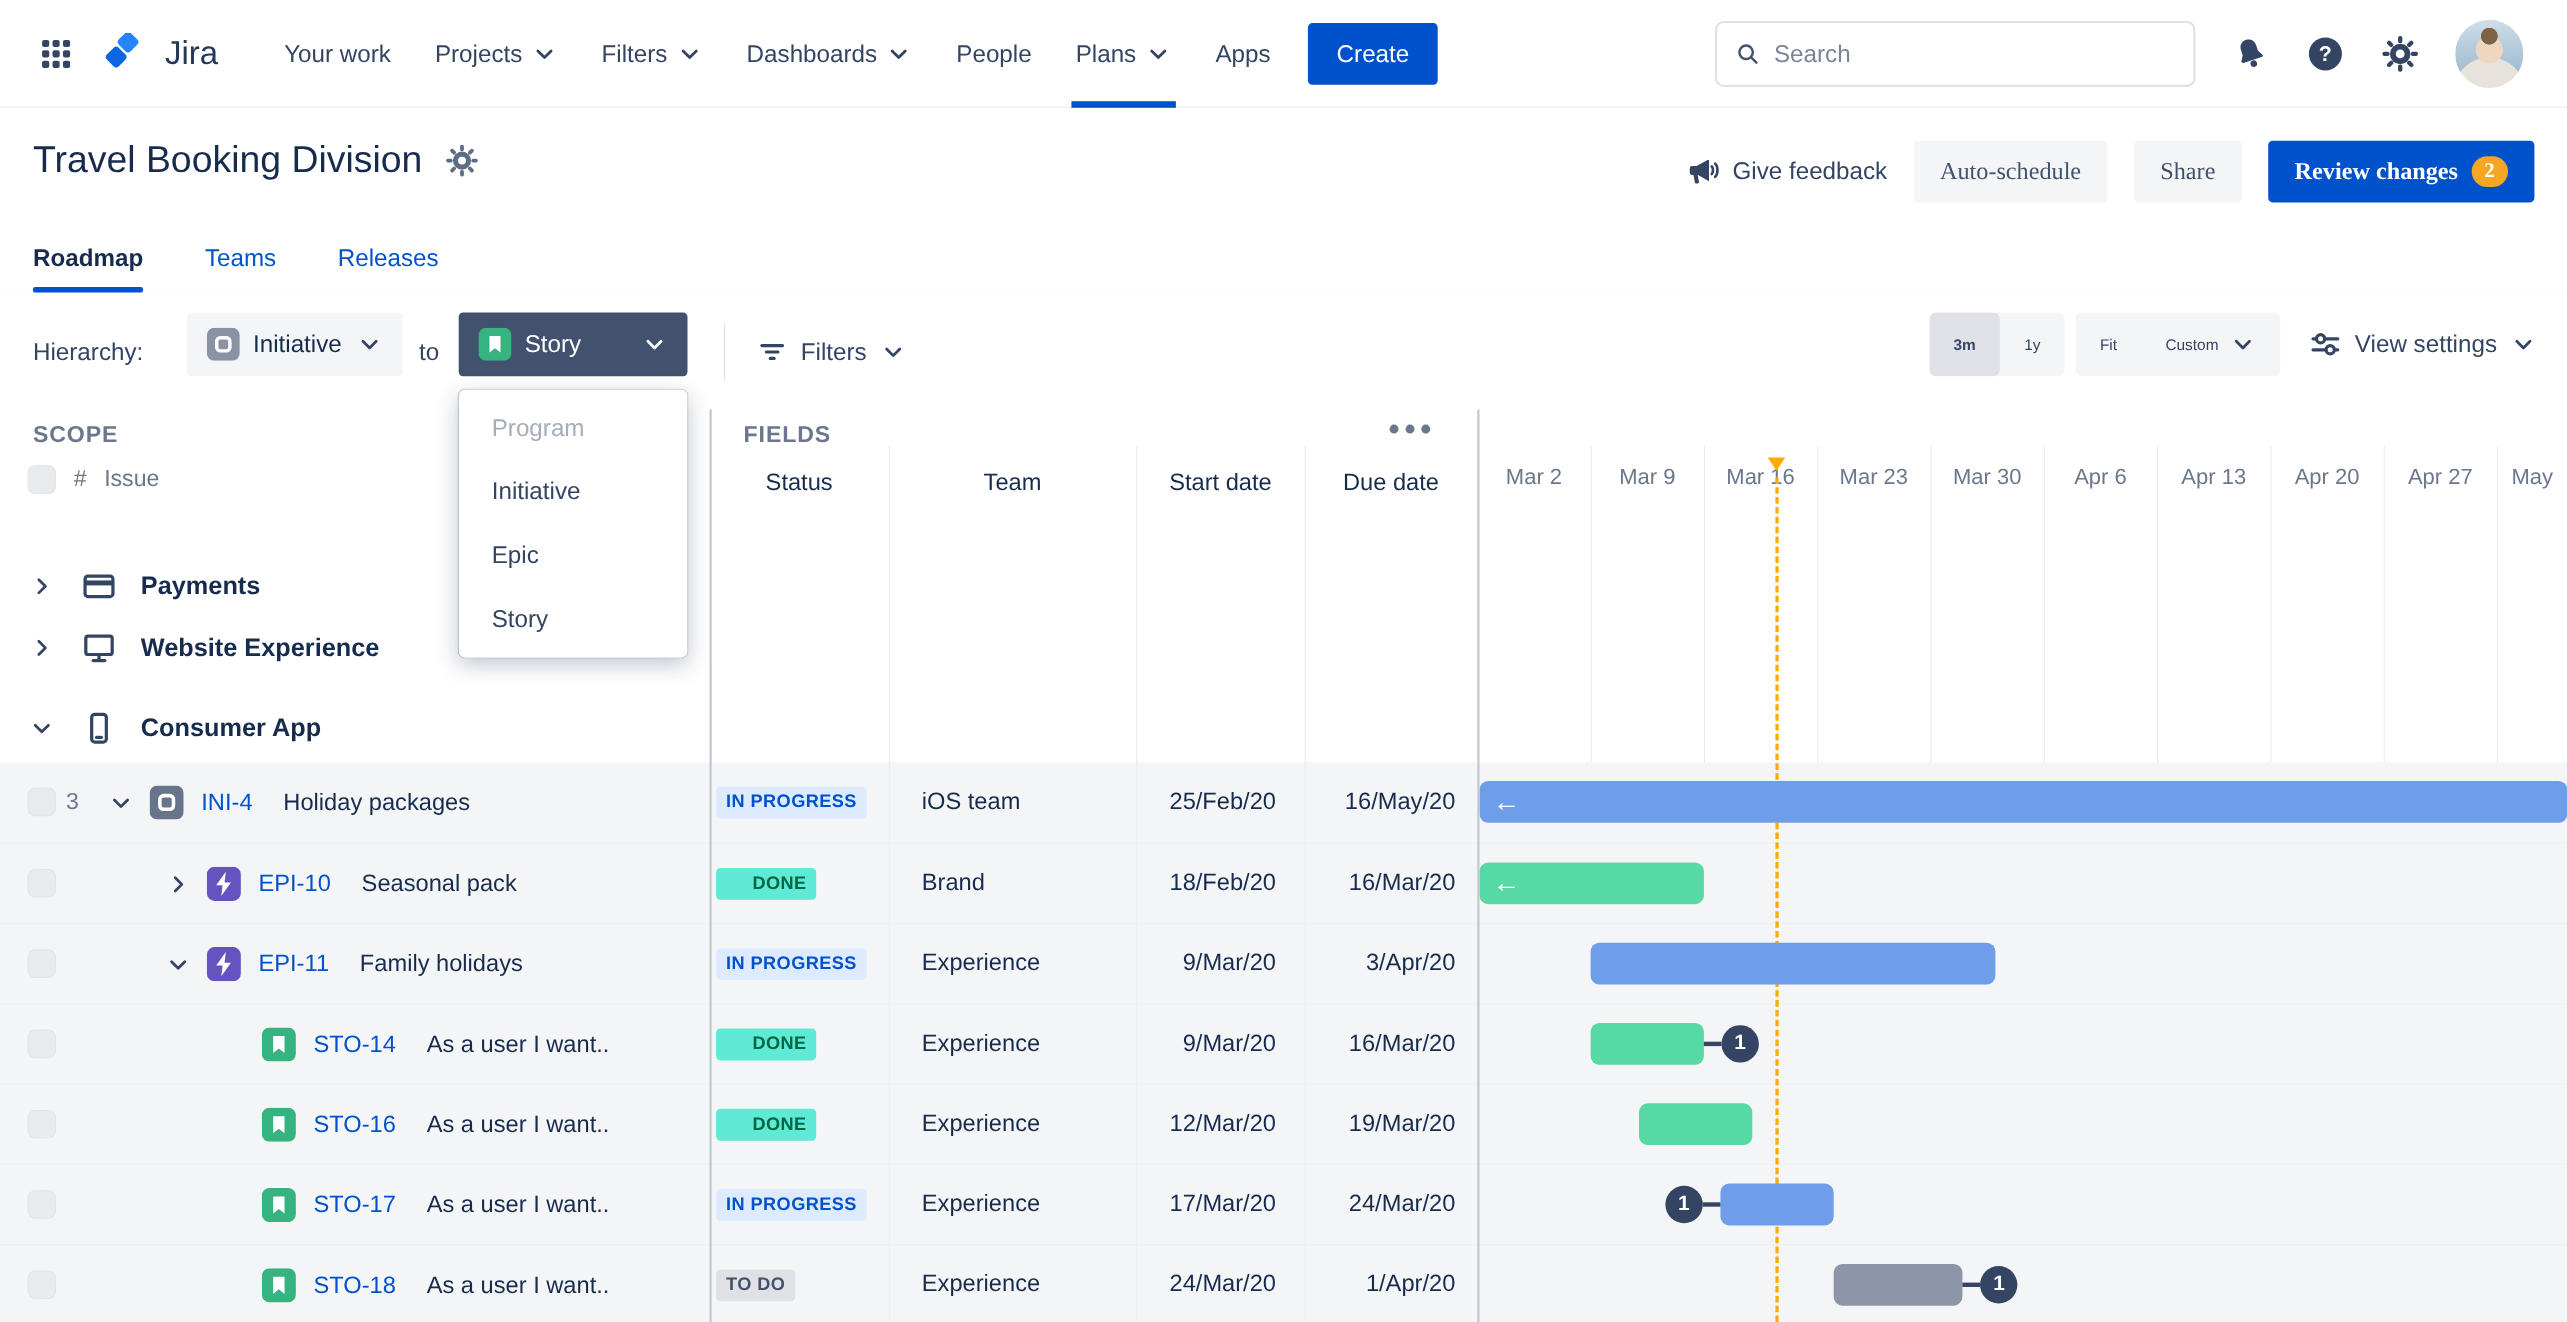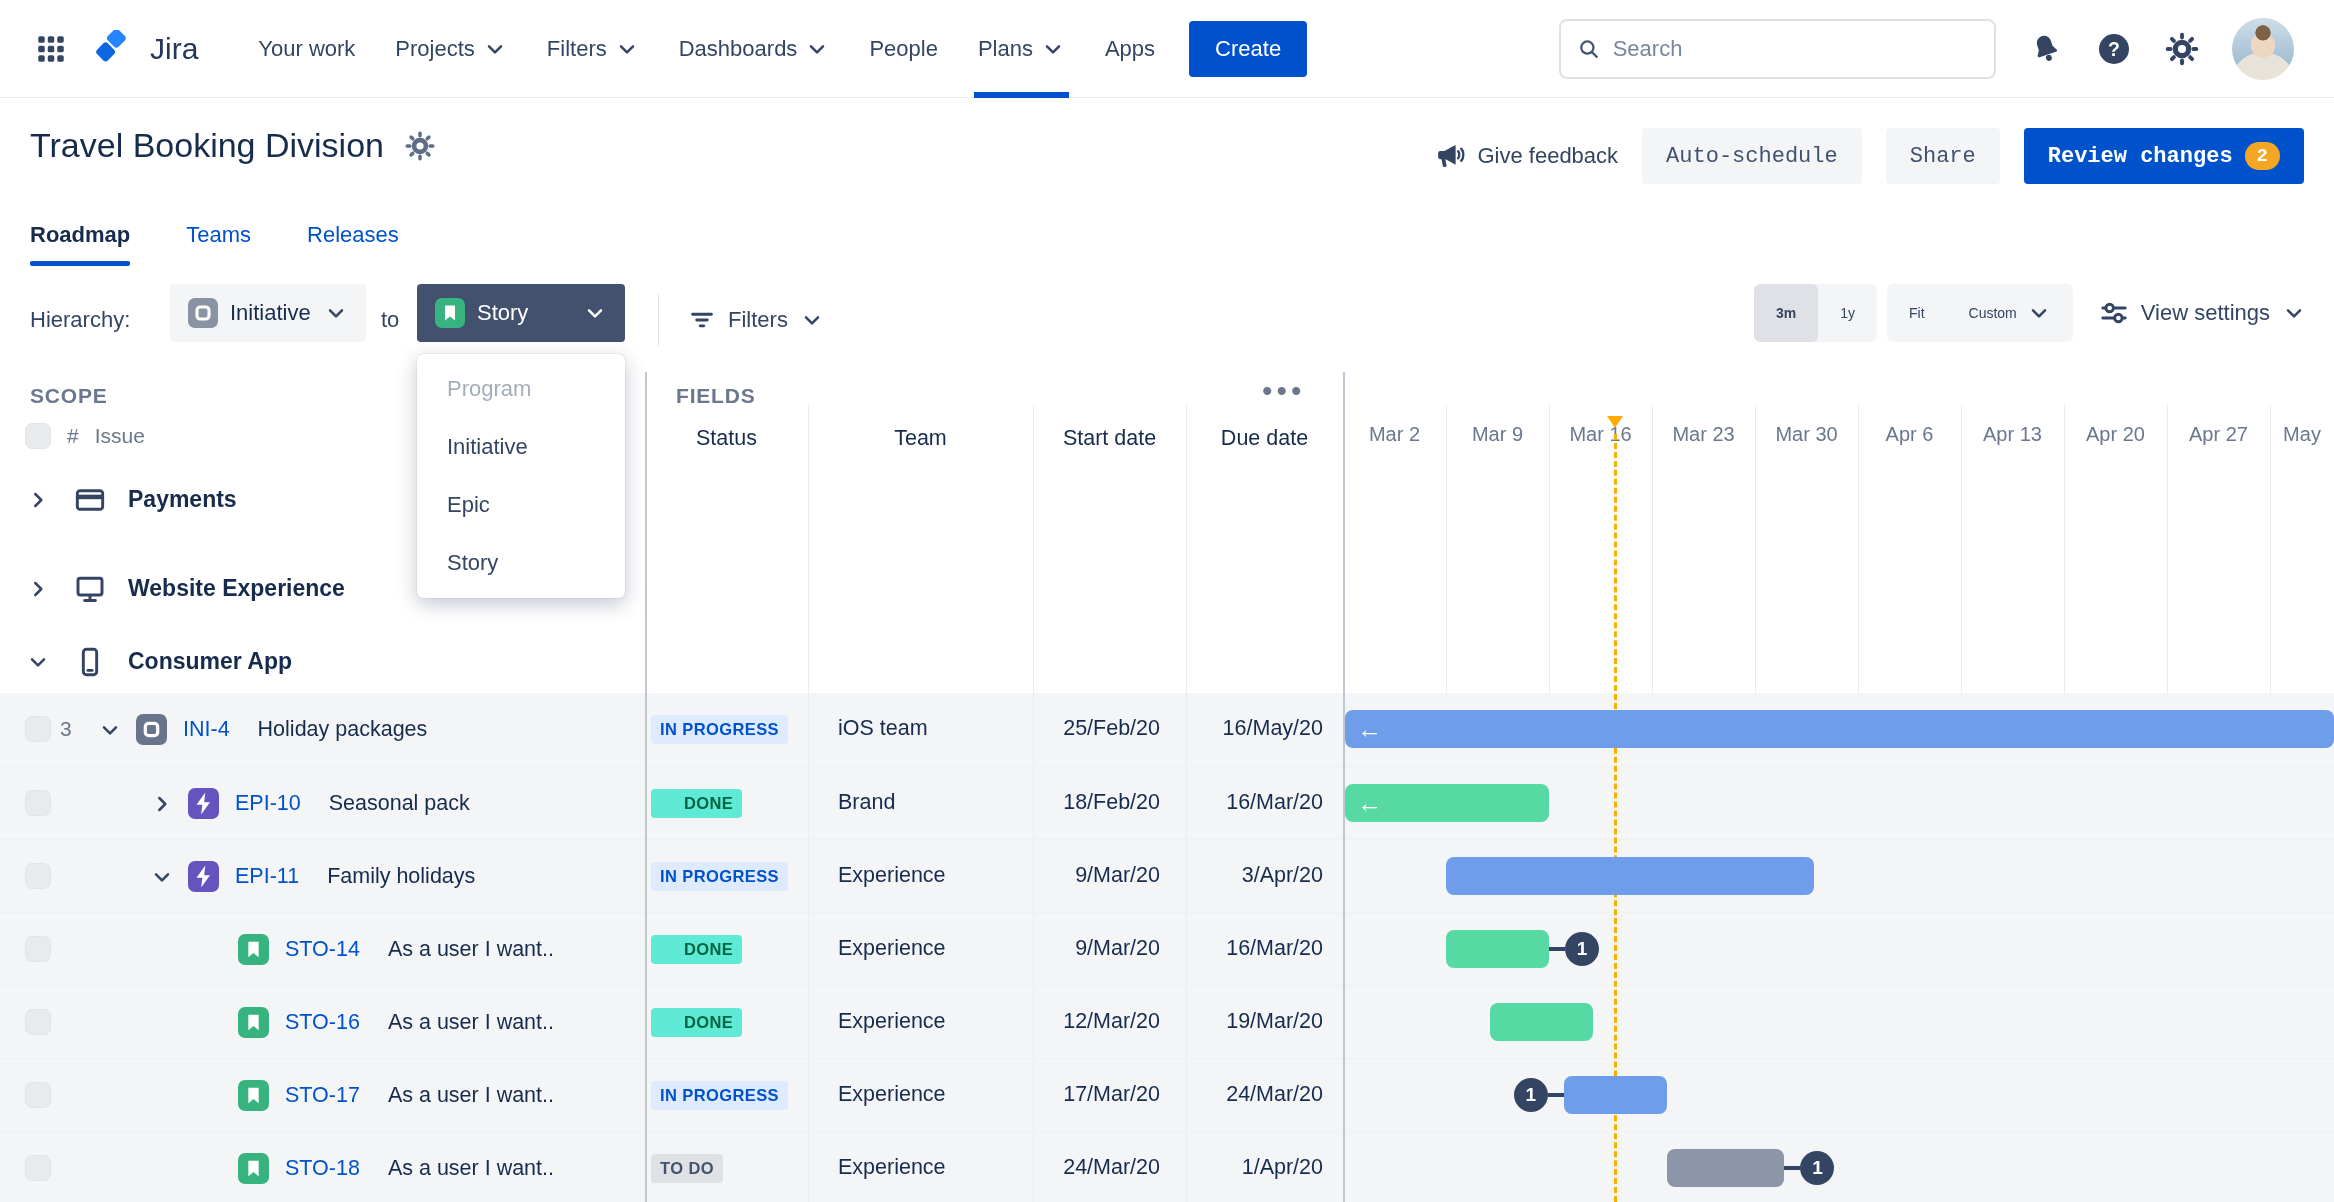--- a/index.html
+++ b/index.html
@@ -31,21 +31,21 @@
               radial-gradient(circle at 50% 44%, #eed6c0 0 26%, rgba(0,0,0,0) 27%),
               radial-gradient(circle at 50% 108%, #e8e3da 0 44%, rgba(0,0,0,0) 45%),
               linear-gradient(180deg,#cfdde8 0%, #a9c4d6 60%, #8fb4cc 100%); }
 
   
   .title-row { position:absolute; left:30px; top:126px; display:flex; align-items:center; gap:20px; }
   .page-title { font-size:34px; font-weight:500; color:#172B4D; }
   .header-actions { position:absolute; right:30px; top:128px; display:flex; align-items:center; gap:24px; }
   .give-feedback { display:flex; align-items:center; gap:12px; font-size:22px; color:#344563; cursor:pointer; }
   .hbtn { height:56px; padding:0 24px; background:#F4F5F7; color:#42526E; border:none; border-radius:4px;
-          font-size:22px; font-family:Liberation Mono, monospace; cursor:pointer;text-align:right; }
+          font-size:22px; font-family:Liberation Serif, serif; cursor:pointer;text-align:right; }
   .hbtn.primary { background:#0052CC; color:#fff; font-weight:700; display:flex; align-items:center; gap:12px; }
   .review-badge { background:#F5A623; color:#fff; font-size:19px; font-weight:700; border-radius:14px; padding:3px 12px; }
 
   
   .tabs { position:absolute; left:30px; top:222px; display:flex; gap:56px; }
   .tab { position:relative; font-size:22px; color:#0052CC; cursor:pointer; padding-bottom:18px; }
   .tab.active { color:#172B4D; font-weight:700; }
   .tab.active::after { content:""; position:absolute; left:0; right:0; bottom:0; height:5px; background:#0052CC; border-radius:2px; }
   .tabs-divider { position:absolute; top:268px; left:0; right:0; height:1px; background:#EBECF0; }
 
@@ -386,21 +386,21 @@
         <div class="tl-date" style="left: 1961px; width: 103px;">Apr 13</div>
         <div class="tl-date" style="left: 2064px; width: 103px;">Apr 20</div>
         <div class="tl-date" style="left: 2167px; width: 103px;">Apr 27</div>
         <div class="tl-date" style="left: 2270px; width: 64px;">May</div>
       </div>
 
     <div class="today-tri" id="today-tri" style="left: 1607.21px;"></div>
     <div class="today-line" id="today-line" style="left: 1614.21px;"></div>
 
     <div id="tree-rows">
-        <div class="tree-row" style="top: 92px; text-align: center;">
+        <div class="tree-row" style="top: 125px; text-align: center;">
           <span class="chev-btn"><svg width="24" height="24" viewBox="0 0 24 24" style="transform:rotate(-90deg)">
               <path d="M6 9.3l6 6 6-6" fill="none" stroke="#344563" stroke-width="2.5" stroke-linecap="round" stroke-linejoin="round"></path>
             </svg></span>
           <span class="g-icon"><svg width="32" height="32" viewBox="0 0 24 24">
               <rect x="2.5" y="5" width="19" height="14" rx="2" fill="none" stroke="#344563" stroke-width="2.2"></rect>
               <rect x="2.5" y="8" width="19" height="3.4" fill="#344563"></rect>
             </svg></span>
           <span class="g-label">Payments</span>
         </div>
         <div class="tree-row" style="top: 181px;">

